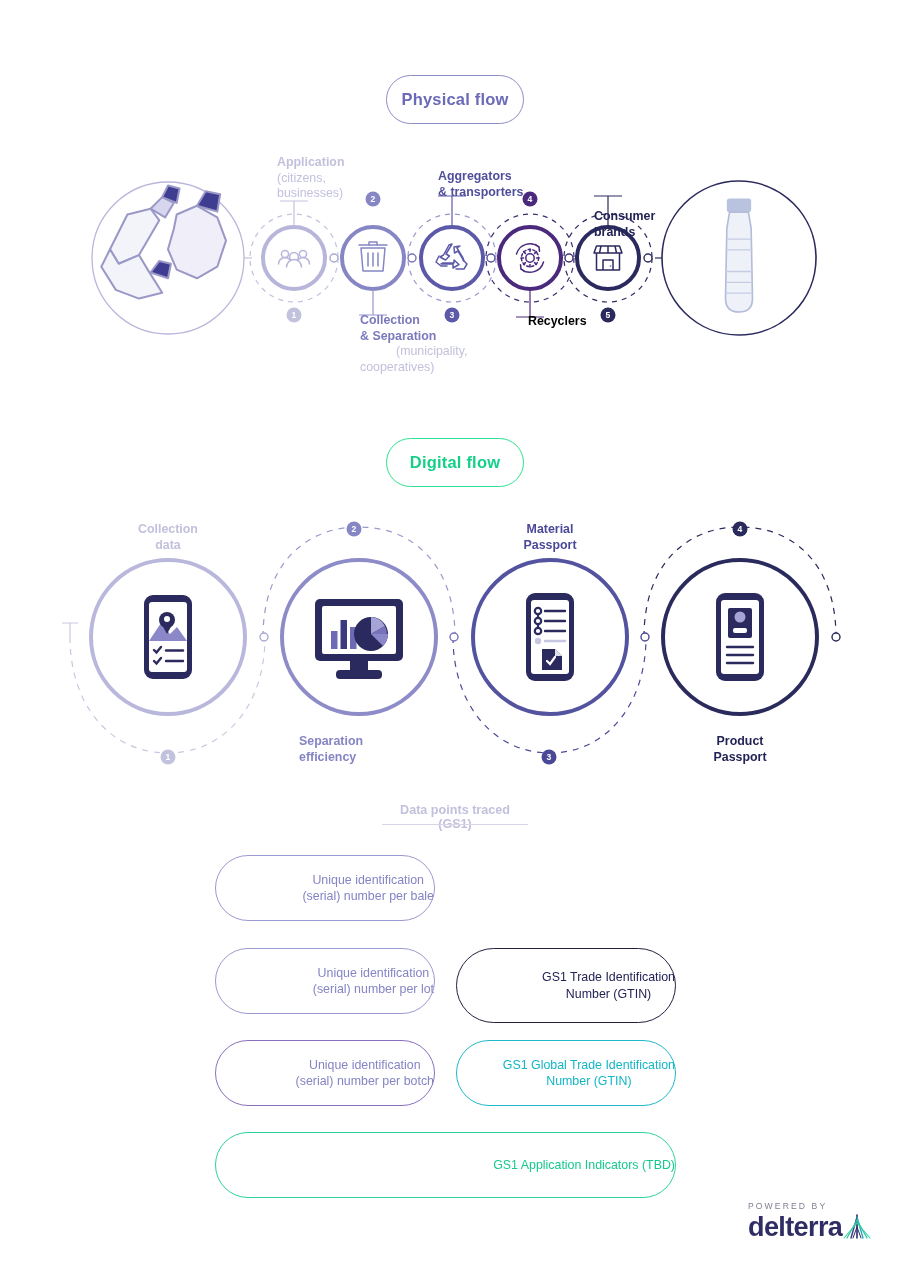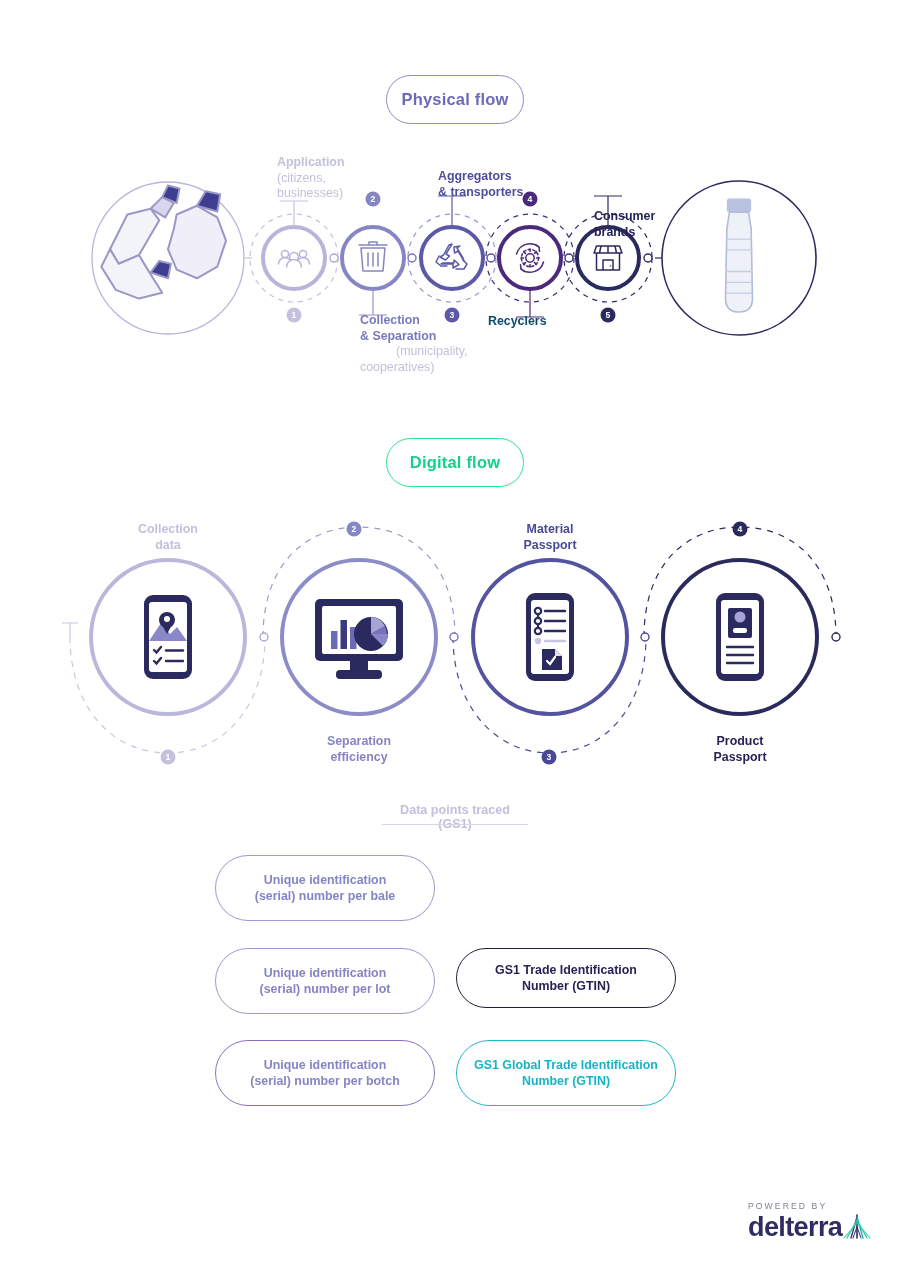--- a/index.html
+++ b/index.html
@@ -17,23 +17,23 @@
 
   
   .lbl{position:absolute;font-size:12.4px;line-height:15.5px;font-weight:bold;}
   .lbl .sub{font-weight:normal;}
 
   
   #dp-header{position:absolute;left:382px;top:803px;width:146px;text-align:center;
              font-size:12.6px;color:#c2c1dd;font-weight:bold;}
   #dp-underline{position:absolute;left:382px;top:824px;width:146px;height:1.4px;background:#d7d6e8;}
 
-  .dpill{position:absolute;display:flex;align-items:center;justify-content:center;
+  .dpill{position:absolute;display:flex;align-items:center;justify-content:flex-end;
          text-align:center;border-radius:999px;background:#fff;box-sizing:border-box;
-         font-weight:bold;font-size:12.4px;line-height:16.5px;}
+         font-weight:normal;font-size:12.4px;line-height:16.5px;}
 
   
   #powered{position:absolute;left:748px;top:1201px;font-size:8.6px;letter-spacing:2.1px;color:#7f7f92;font-weight:normal;}
   #delterra{position:absolute;left:748px;top:1212px;font-size:27px;color:#2f2d64;font-weight:bold;letter-spacing:-.6px;text-align:center;}
   #delterra-mark{position:absolute;left:841px;top:1212px;width:32px;height:30px;}
 </style>
 </head>
 <body>
 
 <div class="canvas">
@@ -184,21 +184,21 @@
 
   <div class="lbl" style="left:360px;top:313px;width:120px;color:#7a79bd;">
     <span>Collection<br>&amp; Separation</span><br>
     <span class="sub" style="color:#c2c1dd;margin-left:36px;">(municipality,<br>cooperatives)</span>
   </div>
 
   <div class="lbl" style="left:438px;top:169px;width:130px;color:#4f4e9b;">
     <span>Aggregators<br>&amp; transporters</span>
   </div>
 
-  <div class="lbl" style="left:488px;top:314px;width:120px;color:#0c4a6e;">
+  <div class="lbl" style="left:528px;top:314px;width:120px;color:#000000;">
     <span>Recyclers</span>
   </div>
 
   <div class="lbl" style="left:594px;top:169px;width:110px;color:#242356;margin-top:40px;">
     <span>Consumer<br>brands</span>
   </div>
 
   <div class="flow-pill" id="digital-pill">Digital flow</div>
 
   <svg class="abs" style="left:0;top:505px;width:909px;height:275px;" viewBox="0 0 909 275">
@@ -304,21 +304,21 @@
       <g>
           <circle cx="740" cy="24" r="7.5" fill="#2a2a5c"></circle>
         <text x="740" y="27.4" font-family="Liberation Sans, sans-serif" font-size="8.6" font-weight="bold" fill="#fff" text-anchor="middle">4</text>
         </g>
     </g>
   </svg>
 
   <div class="lbl" style="left:108px;top:522px;width:120px;text-align:center;color:#c2c1dd;">
     <span>Collection<br>data</span>
   </div>
-  <div class="lbl" style="left:299px;top:734px;width:120px;text-align:center;color:#8584c5;">
+  <div class="lbl" style="left:299px;top:734px;width:120px;color:#8584c5;">
     <span>Separation<br>efficiency</span>
   </div>
   <div class="lbl" style="left:490px;top:522px;width:120px;text-align:center;color:#4a4998;">
     <span>Material<br>Passport</span>
   </div>
   <div class="lbl" style="left:680px;top:734px;width:120px;text-align:center;color:#242356;">
     <span>Product<br>Passport</span>
   </div>
 
   <div id="dp-header">Data points traced (GS1)</div>
@@ -327,27 +327,30 @@
   <div class="dpill" style="left:215px;top:855px;width:220px;height:66px;border:1.5px solid #9b9ad0;color:#8584c5;">
     <span>Unique identification<br>(serial) number per bale</span>
   </div>
   <div class="dpill" style="left:215px;top:948px;width:220px;height:66px;border:1.5px solid #9b9ad0;color:#8584c5;">
     <span>Unique identification<br>(serial) number per lot</span>
   </div>
   <div class="dpill" style="left:215px;top:1040px;width:220px;height:66px;border:1.5px solid #8a6fc0;color:#8584c5;">
     <span>Unique identification<br>(serial) number per botch</span>
   </div>
 
-  <div class="dpill" style="left:456px;top:948px;width:220px;height:60px;border:1.8px solid #241f3e;color:#242356;">
+  <div class="dpill" style="left:456px;top:948px;width:220px;height:75px;border:1.8px solid #241f3e;color:#242356;">
     <span>GS1 Trade Identification<br>Number (GTIN)</span>
   </div>
   <div class="dpill" style="left:456px;top:1040px;width:220px;height:66px;border:1.8px solid #1fb9c9;color:#13b6c6;">
     <span>GS1 Global Trade Identification<br>Number (GTIN)</span>
   </div>
 
+  <div class="dpill" style="left:215px;top:1132px;width:461px;height:66px;border:1.8px solid #2ed39a;color:#16c98f;">
+    <span>GS1 Application Indicators (TBD)</span>
+  </div>
 
   <div id="powered">POWERED BY</div>
   <div id="delterra">delterra</div>
   <svg id="delterra-mark" viewBox="0 0 32 30">
     <g>
       <path d="M16 2 L26 24 L6 24 Z" fill="#2f2d64" opacity=".0"></path>
       <g stroke-linecap="round">
         <path d="M16 3 L16 26" stroke="#2f2d64" stroke-width="1.6"></path>
         <path d="M16 5 L10 26" stroke="#3a3a86" stroke-width="1.4"></path>
         <path d="M16 5 L22 26" stroke="#2aa8bf" stroke-width="1.4"></path>

